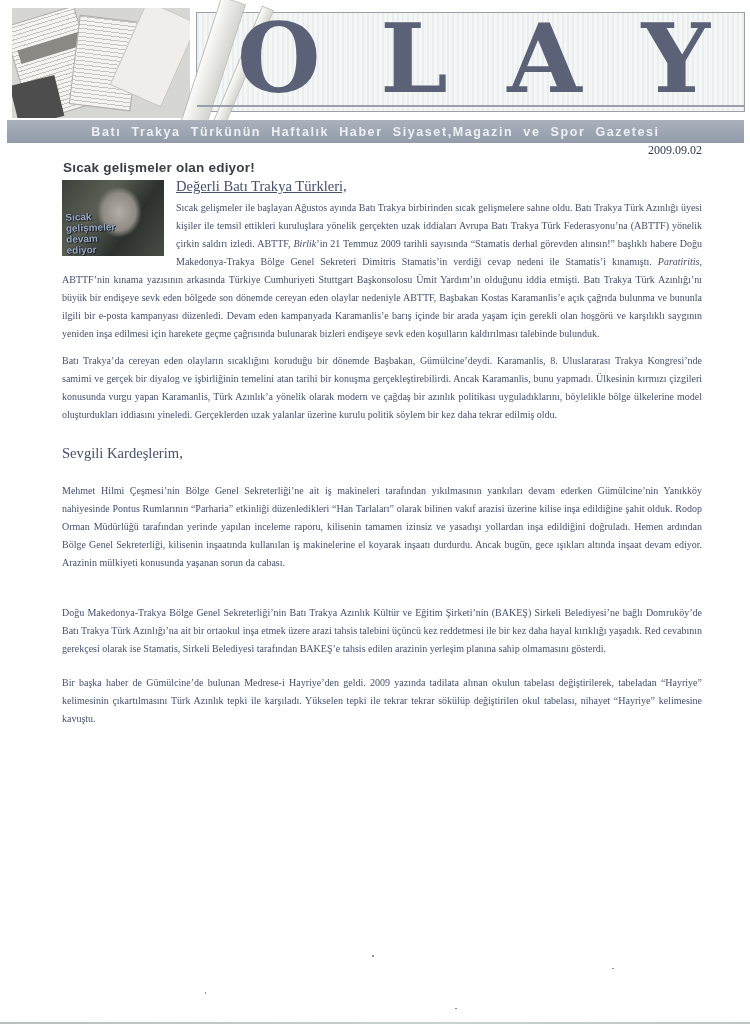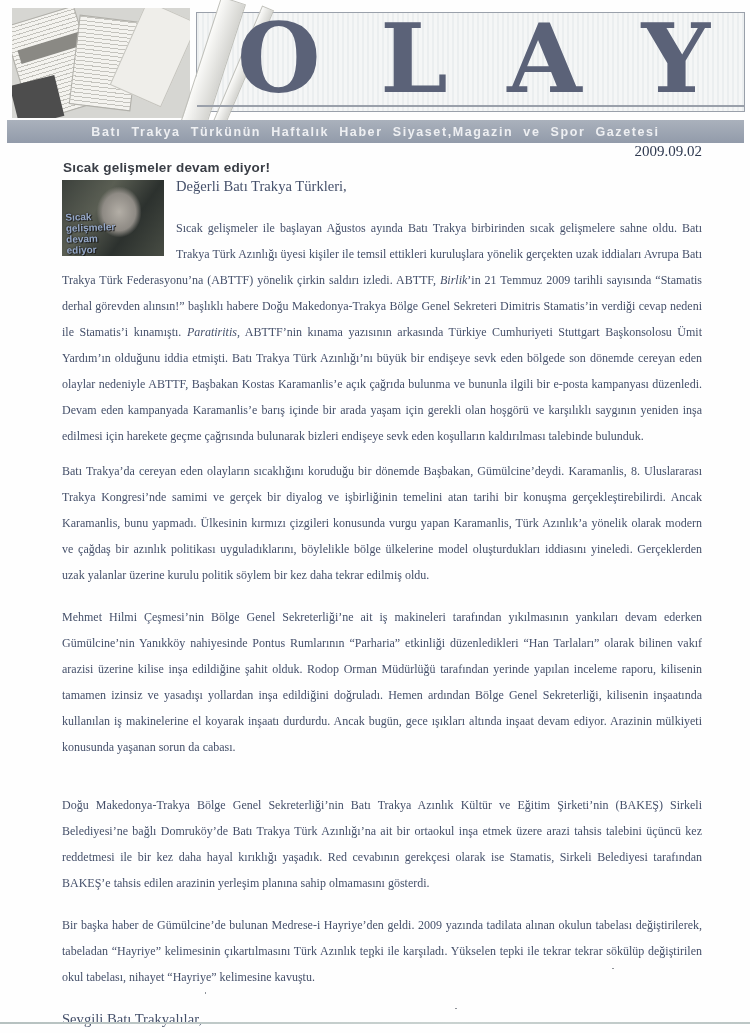--- a/index.html
+++ b/index.html
@@ -47,21 +47,21 @@
     position:absolute; left:7px; top:120px; width:737px; height:23px;
     background:linear-gradient(#aab1bc,#929baa);
     display:flex; align-items:center; justify-content:center;
   }
   .tagline span {
     font-family:"Liberation Sans",sans-serif; font-weight:bold; font-size:12.5px;
     color:#f5f6f8; letter-spacing:1.6px; word-spacing:5px; white-space:nowrap; opacity:.92;
   }
   .date {
     position:absolute; top:143px; right:48px;
-    font-size:15px; color:#2e3950;
+    font-size:12px; color:#2e3950;
   }
 
   
   .article { position:absolute; left:62px; top:160px; width:640px; }
   .headline {
     font-family:"Liberation Sans",sans-serif; font-weight:bold; font-size:13.5px;
     color:var(--headline-text,#3a3e46); letter-spacing:.2px; margin:0 0 3px 1px;
   }
   .photo {
     float:left; width:102px; height:76px; margin:2px 12px 8px 0;
@@ -70,23 +70,23 @@
       radial-gradient(ellipse 30px 34px at 56% 42%, #b3aea6 0%, #8e8a84 55%, rgba(60,64,60,0) 75%),
       linear-gradient(125deg,#3c413c 0%,#5a5e53 35%,#2c312e 65%,#484d44 100%);
   }
   .photo-caption {
     position:absolute; left:4px; bottom:1px;
     font-family:"Liberation Sans",sans-serif; font-weight:bold;
     font-size:10px; line-height:11px; color:#9db1d4;
     white-space:pre-line; transform:rotate(-2deg); opacity:.9;
     text-shadow:0 0 2px #101010, 1px 1px 0 #1e1e1e;
   }
-  p.body { font-size:12px; line-height:26px; text-align:justify; }
+  p.body { font-size:10px; line-height:18px; text-align:justify; }
   .salutation { font-size:14.6px; }
-  .sal-1 { margin:2px 0 20px; }
+  .sal-1 { margin:2px 0 4px;text-decoration:underline; }
   .sal-2 { margin:21px 0 20px; }
   .sal-3 { margin:21px 0 0; }
   .p2 { margin-top:9px; }
   .p3 { margin-top:16px; }
   .p4 { margin-top:32px; }
   .p5 { margin-top:16px; }
   em { font-style:italic; }
 
   .bottom-rule { position:absolute; left:0; top:1022px; width:750px; height:2px;
     background:linear-gradient(90deg,#b6c1c0,#c9d2d0 60%,#bcc6c5); }
@@ -114,43 +114,43 @@
   </div>
 </div>
 
 <div class="tagline">
   <span>Batı Trakya Türkünün Haftalık Haber Siyaset,Magazin ve Spor Gazetesi</span>
 </div>
 
 <div class="date">2009.09.02</div>
 
 <div class="article">
-  <h2 class="headline">Sıcak gelişmeler devam ediyor!</h2>
+  <h2 class="headline">Sıcak gelişmeler olan ediyor!</h2>
 
   <div class="photo">
     <span class="photo-caption">Sıcak
 gelişmeler
 devam
 ediyor</span>
   </div>
 
   <p class="salutation sal-1">Değerli Batı Trakya Türkleri,</p>
 
   <p class="body p1"><span>Sıcak gelişmeler ile başlayan Ağustos ayında Batı Trakya birbirinden sıcak gelişmelere sahne oldu. Batı Trakya Türk Azınlığı üyesi kişiler ile temsil ettikleri kuruluşlara yönelik gerçekten uzak iddiaları Avrupa Batı Trakya Türk Federasyonu’na (ABTTF) yönelik çirkin saldırı izledi. ABTTF, </span><em>Birlik</em><span>’in 21 Temmuz 2009 tarihli sayısında “Stamatis derhal görevden alınsın!” başlıklı habere Doğu Makedonya-Trakya Bölge Genel Sekreteri Dimitris Stamatis’in verdiği cevap nedeni ile Stamatis’i kınamıştı. </span><em>Paratiritis,</em><span> ABTTF’nin kınama yazısının arkasında Türkiye Cumhuriyeti Stuttgart Başkonsolosu Ümit Yardım’ın olduğunu iddia etmişti. Batı Trakya Türk Azınlığı’nı büyük bir endişeye sevk eden bölgede son dönemde cereyan eden olaylar nedeniyle ABTTF, Başbakan Kostas Karamanlis’e açık çağrıda bulunma ve bununla ilgili bir e-posta kampanyası düzenledi. Devam eden kampanyada Karamanlis’e barış içinde bir arada yaşam için gerekli olan hoşgörü ve karşılıklı saygının yeniden inşa edilmesi için harekete geçme çağrısında bulunarak bizleri endişeye sevk eden koşulların kaldırılması talebinde bulunduk.</span></p>
 
   <p class="body p2">Batı Trakya’da cereyan eden olayların sıcaklığını koruduğu bir dönemde Başbakan, Gümülcine’deydi. Karamanlis, 8. Uluslararası Trakya Kongresi’nde samimi ve gerçek bir diyalog ve işbirliğinin temelini atan tarihi bir konuşma gerçekleştirebilirdi. Ancak Karamanlis, bunu yapmadı.  Ülkesinin kırmızı çizgileri konusunda vurgu yapan Karamanlis, Türk Azınlık’a yönelik olarak modern ve çağdaş bir azınlık politikası uyguladıklarını, böylelikle bölge ülkelerine model oluşturdukları iddiasını yineledi. Gerçeklerden uzak yalanlar üzerine kurulu politik söylem bir kez daha tekrar edilmiş oldu.</p>
 
+  <p class="salutation sal-2">Sevgili Kardeşlerim,</p>
 
   <p class="body p3">Mehmet Hilmi Çeşmesi’nin Bölge Genel Sekreterliği’ne ait iş makineleri tarafından yıkılmasının yankıları devam ederken Gümülcine’nin Yanıkköy nahiyesinde Pontus Rumlarının “Parharia” etkinliği düzenledikleri “Han Tarlaları” olarak bilinen vakıf arazisi üzerine kilise inşa edildiğine şahit olduk. Rodop Orman Müdürlüğü tarafından yerinde yapılan inceleme raporu, kilisenin tamamen izinsiz ve yasadışı yollardan inşa edildiğini doğruladı. Hemen ardından Bölge Genel Sekreterliği, kilisenin inşaatında kullanılan iş makinelerine el koyarak inşaatı durdurdu. Ancak bugün, gece ışıkları altında inşaat devam ediyor. Arazinin mülkiyeti konusunda yaşanan sorun da cabası.</p>
 
   <p class="body p4">Doğu Makedonya-Trakya Bölge Genel Sekreterliği’nin Batı Trakya Azınlık Kültür ve Eğitim Şirketi’nin (BAKEŞ) Sirkeli Belediyesi’ne bağlı Domruköy’de Batı Trakya Türk Azınlığı’na ait bir ortaokul inşa etmek üzere arazi tahsis talebini üçüncü kez reddetmesi ile bir kez daha hayal kırıklığı yaşadık. Red cevabının gerekçesi olarak ise Stamatis, Sirkeli Belediyesi tarafından BAKEŞ’e tahsis edilen arazinin yerleşim planına sahip olmamasını gösterdi.</p>
 
   <p class="body p5">Bir başka haber de Gümülcine’de bulunan Medrese-i Hayriye’den geldi. 2009 yazında tadilata alınan okulun tabelası değiştirilerek, tabeladan “Hayriye” kelimesinin çıkartılmasını Türk Azınlık tepki ile karşıladı. Yükselen tepki ile tekrar tekrar sökülüp değiştirilen okul tabelası, nihayet “Hayriye” kelimesine kavuştu.</p>
 
-  <p class="salutation sal-3">Sevgili Batı Trakyalılar,</p>
 </div>
 
 <span class="speck" style="left:372px;top:955px;width:2px;height:2px;"></span>
 <span class="speck" style="left:612px;top:968px;width:2px;height:1px;"></span>
 <span class="speck" style="left:205px;top:992px;width:1px;height:2px;"></span>
 <span class="speck" style="left:455px;top:1008px;width:2px;height:1px;"></span>
 
 <div class="bottom-rule"></div>
 
 </body></html>

